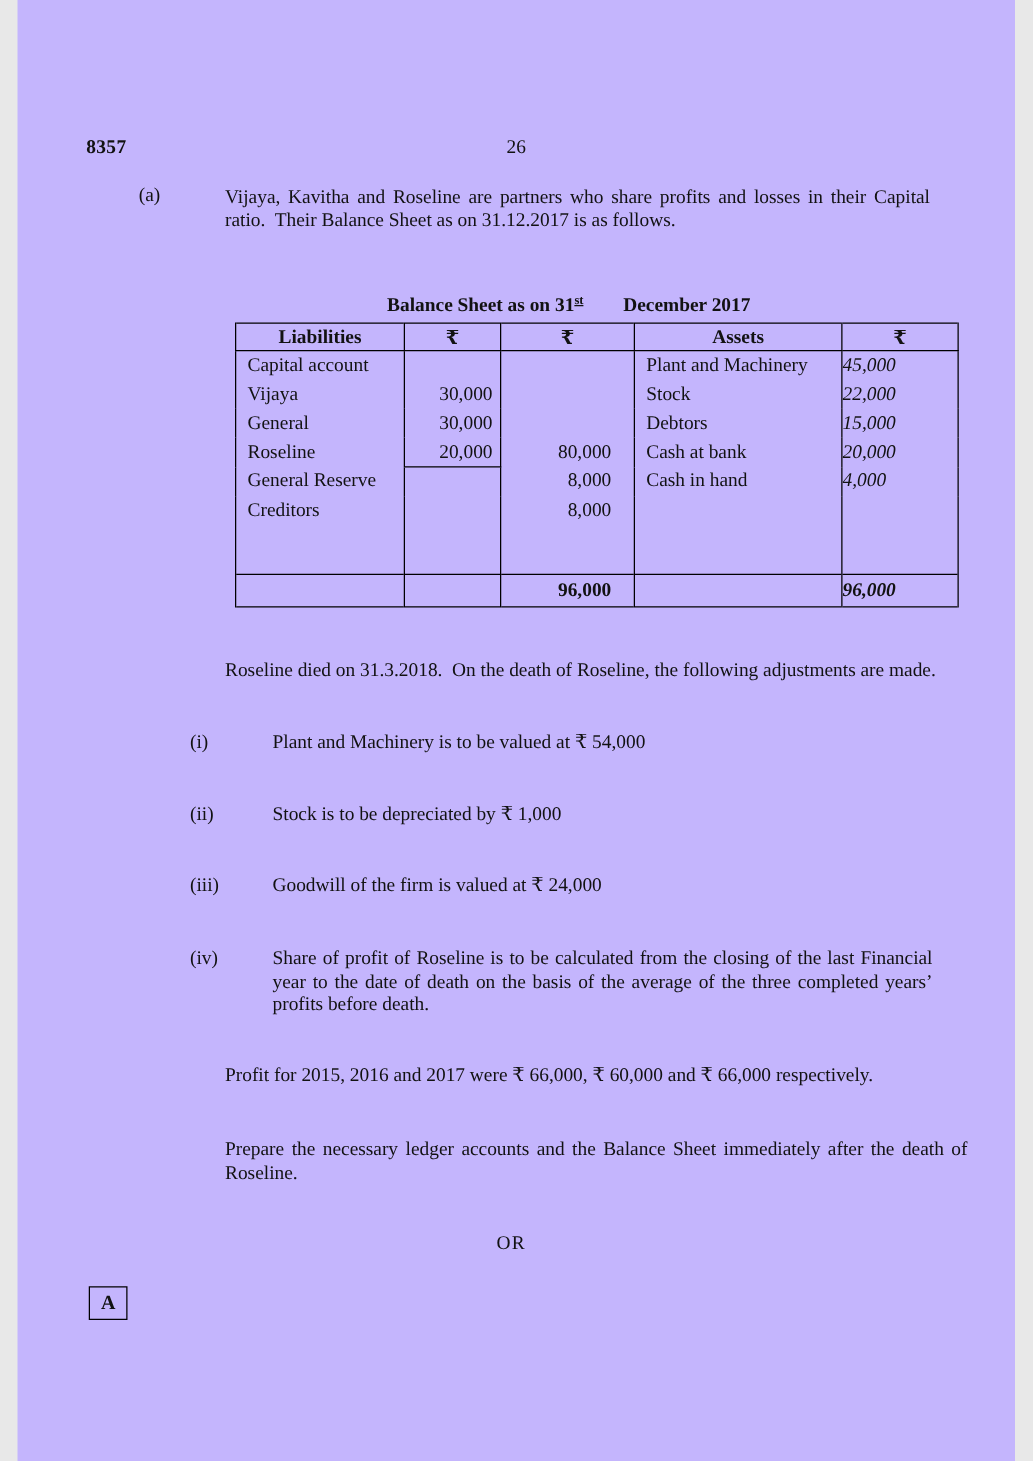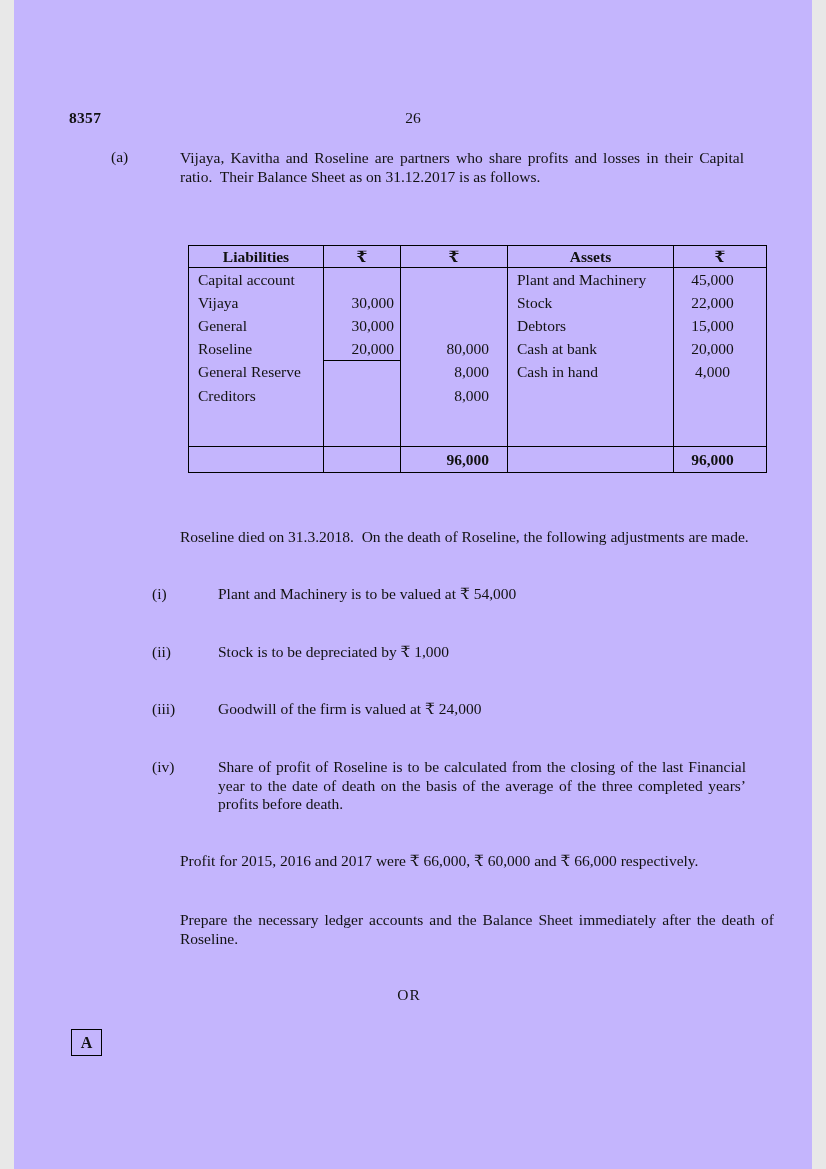--- a/index.html
+++ b/index.html
@@ -22,35 +22,35 @@
   .pnum { left:0; right:0; top:109px; text-align:center; }
 
   
   .qrow { left:97px; top:148px; width:633px; display:flex; align-items:flex-start; }
   .qlabel { width:41px; flex:0 0 41px; }
   .qtext { flex:1; line-height:19px; }
 
   
   .bs-title { left:138px; top:235px; width:578px; text-align:center; font-weight:bold; }
   .bs-title sup { font-size:10px; text-decoration:underline; }
-  .bs-table-wrap { left:138px; top:245px;padding-left:36px; }
+  .bs-table-wrap { left:138px; top:258px;padding-left:36px; }
   table.bs { border-collapse:collapse; table-layout:fixed; width:578px; border:1.6px solid #000; }
   table.bs td, table.bs th {
     border-left:1.2px solid #000; border-right:1.2px solid #000;
     padding:0; font-size:15.5px; font-weight:normal;
     vertical-align:middle; overflow:hidden;
   }
   table.bs tr.hdr th { border-bottom:1.2px solid #000; height:21px; text-align:center; font-weight:bold; }
   table.bs tr.body td { height:23px; }
   table.bs tr.spacer td { height:39px; }
   table.bs tr.total td { height:25px; border-top:1.2px solid #000; font-weight:bold; }
   .name { text-align:left; padding-left:9px !important; }
   .amt1 { text-align:right; padding-right:6px !important; }
   .amt2 { text-align:right; padding-right:18px !important; }
-  .amt3 { text-align:center; padding-right:15px !important; }
+  .amt3 { text-align:left; padding-right:15px !important;font-style:italic; }
   td.sumline { border-bottom:1.2px solid #000 !important; }
 
   
   .death-note { left:138px; top:527px; width:594px; line-height:19px; }
   .item { left:138px; width:594px; display:flex; align-items:flex-start; }
   .item-label { width:38px; flex:0 0 38px; }
   .item-text { flex:1; line-height:18.5px; }
   .it1 { top:585px; } .it2 { top:643px; } .it3 { top:700px; } .it4 { top:758px; }
   .profit-note { left:138px; top:851px; width:594px; line-height:19px; }
   .instruction { left:138px; top:910px; width:594px; line-height:19px; }
@@ -69,20 +69,21 @@
 <div class="page">
 
   <div class="abs code">8357</div>
   <div class="abs pnum">26</div>
 
   <div class="abs qrow">
     <span class="qlabel">(a)</span>
     <span class="qtext just pre">Vijaya, Kavitha and Roseline are partners who share profits and losses in their Capital ratio.  Their Balance Sheet as on 31.12.2017 is as follows.</span>
   </div>
 
+  <div class="abs bs-title"><span class="pre">Balance Sheet as on 31</span><sup>st</sup><span class="pre"> December 2017</span></div>
 
   <div class="abs bs-table-wrap">
     <table class="bs">
       <colgroup>
         <col style="width:135px">
           <col style="width:77px">
           <col style="width:107px">
           <col style="width:166px">
           <col style="width:93px">
       </colgroup>

